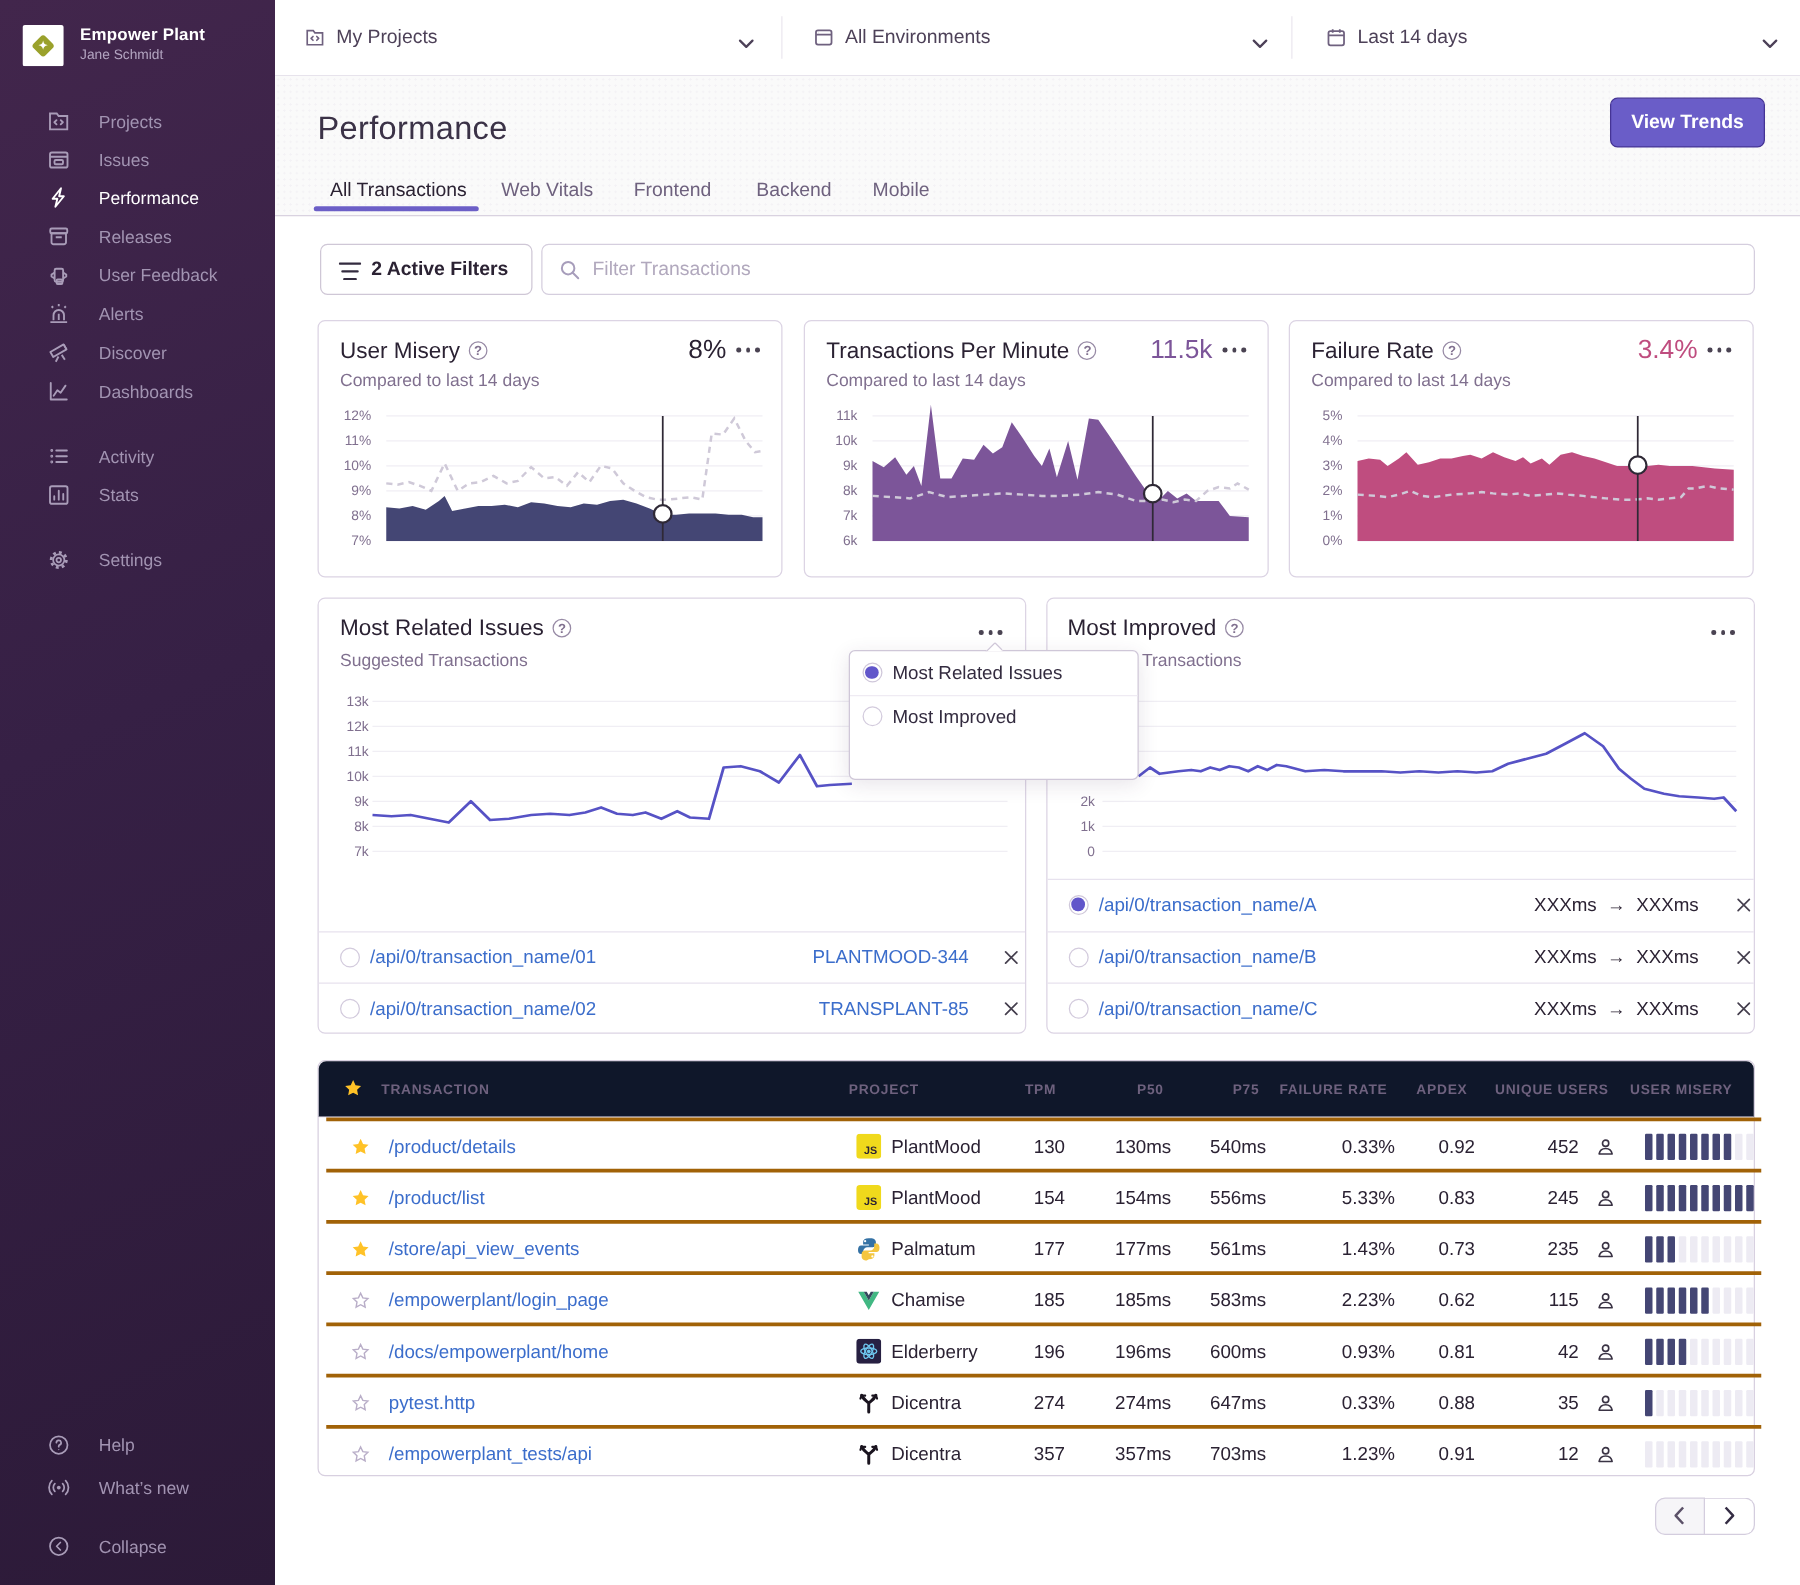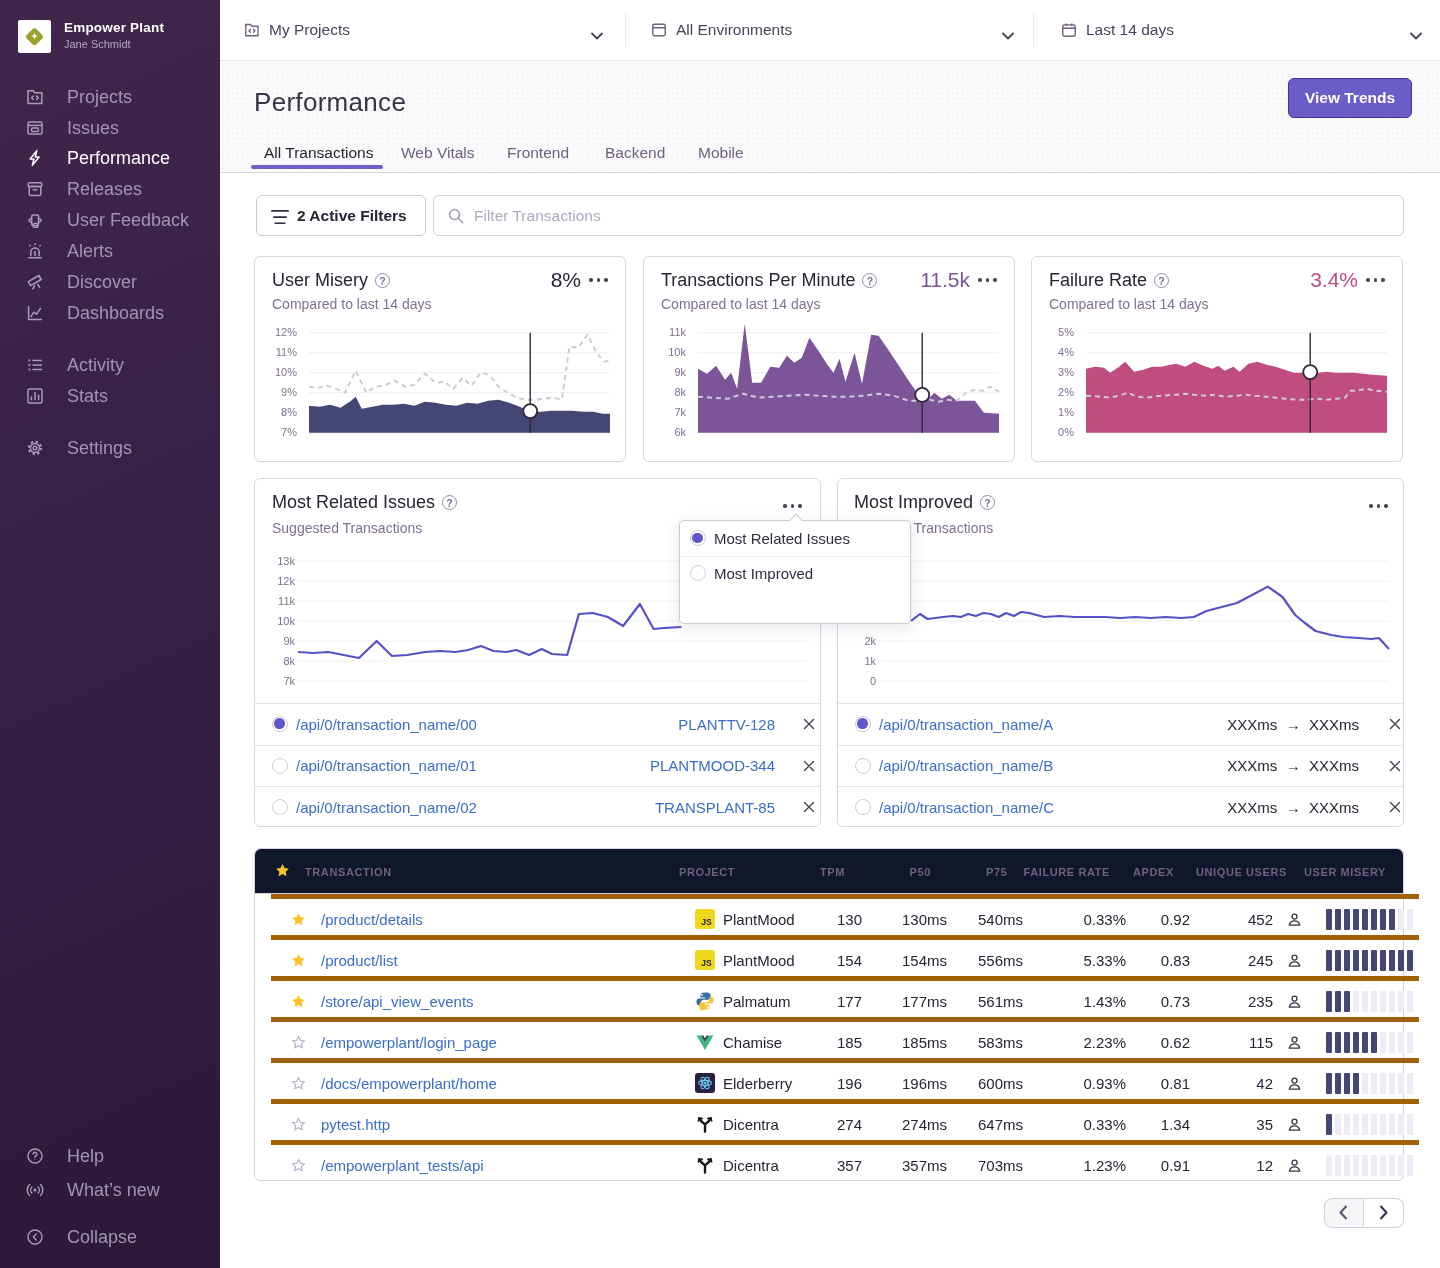--- a/index.html
+++ b/index.html
@@ -1,18 +1,18 @@
 <!DOCTYPE html>
 <html><head><meta charset="utf-8"><style>
 *{margin:0;padding:0;box-sizing:border-box}
 html,body{width:1440px;height:1268px;overflow:hidden}
 body{font-family:"Liberation Sans",sans-serif;background:#fff;position:relative;color:#2b2233}
 .abs{position:absolute}
 #sidebar{position:absolute;left:0;top:0;width:220px;height:1268px;background:linear-gradient(155deg,#42264c 0%,#362045 45%,#2c1a38 100%)}
-.navitem{position:absolute;left:0;width:220px;height:30px;display:flex;align-items:center;color:#a99cb8;font-size:18px}
+.navitem{position:absolute;left:12px;width:220px;height:30px;display:flex;align-items:center;color:#a99cb8;font-size:14px}
 .navitem .nicon{position:absolute;left:26px;width:18px;height:18px;display:flex;align-items:center;justify-content:center}
 .navitem .ntext{position:absolute;left:67px;white-space:nowrap}
 .navitem.active{color:#fff}
 #topbar{position:absolute;left:220px;top:0;width:1220px;height:61px;background:#fff;border-bottom:1px solid #e7e3ec}
 .tbitem{position:absolute;top:0;height:60px;display:flex;align-items:center;color:#4d4158;font-size:15.5px}
 .tbdiv{position:absolute;top:13px;height:34px;width:1px;background:#ece7f0}
 #header{position:absolute;left:220px;top:61px;width:1220px;height:112px;background-color:#fafafa;background-image:radial-gradient(rgba(125,95,155,0.055) 1px,transparent 1px);background-size:5px 5px;border-bottom:1px solid #d9d2e0}
 #ptitle{position:absolute;left:34px;top:26px;font-size:26px;color:#3b3247;letter-spacing:.3px}
 #vtbtn{position:absolute;left:1068px;top:17px;width:124px;height:40px;background:#6a5dc8;border:1px solid #453495;border-radius:6px;color:#fff;font-weight:bold;font-size:15.5px;display:flex;align-items:center;justify-content:center}
 .tab{position:absolute;top:83px;font-size:15.5px;color:#6e617e;white-space:nowrap}
@@ -29,21 +29,21 @@
 .dots i{width:3.6px;height:3.6px;border-radius:50%;background:#4a4352;display:block}
 .row{position:absolute;left:0;width:100%;height:41px;border-top:1px solid #e7e2ee;display:flex;align-items:center}
 .radio{width:16px;height:16px;border-radius:50%;border:1.5px solid #d3cbdd;background:#fff;flex:0 0 auto}
 .radio.sel{border:1.5px solid #cfc7da;position:relative}
 .radio.sel:after{content:"";position:absolute;left:1.35px;top:1.35px;width:10.3px;height:10.3px;border-radius:50%;background:#6156ca}
 .rlink{color:#3b6dcb;font-size:15px;white-space:nowrap}
 .xicon{position:absolute;width:12px;height:12px}
 #dtable{position:absolute;left:254px;top:848px;width:1150px;height:333px;border:1px solid #d8d0e0;border-radius:6px;background:#fff}
 #thead{position:absolute;left:0;top:0;width:100%;height:45px;background:#0f172a;border-bottom:1px solid #d8d0e0;border-radius:6px 6px 0 0}
 .th{position:absolute;font-size:11px;font-weight:bold;color:#6e617e;letter-spacing:.055em;top:17px;white-space:nowrap}
-.trow{position:absolute;left:16px;width:100%;height:41px;border-top:5px solid #a16207}
+.trow{position:absolute;left:6px;width:100%;height:41px;border-top:3px solid #a16207}
 .tlink{position:absolute;color:#3b6dcb;font-size:15px;top:12px;white-space:nowrap}
 .num{position:absolute;font-size:15px;color:#2b2233;top:12px;text-align:right}
 .pname{position:absolute;font-size:15px;color:#2b2233;top:12px}
 .mbars{position:absolute;left:1055px;top:10px;display:flex;gap:3px}
 .mbars i{width:6px;height:21px;border-radius:1px;display:block}
 #pag{position:absolute;left:1324px;top:1198px;width:80px;height:29.5px;display:flex}
 .pbtn{width:39.8px;height:29.5px;border:1px solid #d4cdde;display:flex;align-items:center;justify-content:center}
 .pbtn.prev{border-radius:8px 0 0 8px;background:#f6f5f8}
 .pbtn.next{border-radius:0 8px 8px 0;background:#fff;border-left:none}
 #dropdown{position:absolute;left:679px;top:520px;width:232px;height:104px;background:#fff;border:1px solid #cfc7d8;border-radius:5px;box-shadow:0 4px 16px rgba(64,42,86,.12);z-index:50}
@@ -353,30 +353,20 @@
         <line x1="43.0" y1="200" x2="551" y2="200" stroke="#f0eef4" stroke-width="1"></line>
         <text x="40" y="83.5" text-anchor="end" font-size="11" fill="#80708f">13k</text>
         <text x="40" y="103.5" text-anchor="end" font-size="11" fill="#80708f">12k</text>
         <text x="40" y="123.5" text-anchor="end" font-size="11" fill="#80708f">11k</text>
         <text x="40" y="143.5" text-anchor="end" font-size="11" fill="#80708f">10k</text>
         <text x="40" y="163.5" text-anchor="end" font-size="11" fill="#80708f">9k</text>
         <text x="40" y="183.5" text-anchor="end" font-size="11" fill="#80708f">8k</text>
         <text x="40" y="203.5" text-anchor="end" font-size="11" fill="#80708f">7k</text>
         <polyline points="43.0,171.0 58.2,172.0 73.5,171.0 88.7,174.0 104.0,177.0 121.7,160.0 137.0,175.0 152.2,174.0 170.0,171.0 185.2,170.0 200.5,171.0 213.2,169.0 225.9,165.0 238.6,170.0 251.3,171.0 261.4,169.0 274.1,174.0 286.8,168.0 297.0,173.0 312.2,174.0 323.9,133.0 337.6,132.0 352.9,136.0 368.1,145.0 384.9,123.0 398.6,148.0 408.8,147.0 426.5,146.0" fill="none" stroke="#5652c5" stroke-width="2.2" stroke-linejoin="round"></polyline>
       </svg></div>
-<div class="row" style="top:224.0px">
-      <span class="radio sel" style="margin-left:17px"></span>
-      <span class="rlink" style="margin-left:8px">/api/0/transaction_name/00</span>
-      <span class="rlink" style="position:absolute;right:45px">PLANTTV-128</span>
-      <span style="position:absolute;right:17px;top:14px;display:flex">
-        <svg class="xicon" width="12" height="12" viewBox="0 0 12 12" stroke="#46404f" stroke-width="1.4" stroke-linecap="round">
-          <path d="M1.5 1.5 10.5 10.5M10.5 1.5 1.5 10.5"></path>
-        </svg>
-      </span>
-    </div>
     <div class="row" style="top:265.7px">
       <span class="radio" style="margin-left:17px"></span>
       <span class="rlink" style="margin-left:8px">/api/0/transaction_name/01</span>
       <span class="rlink" style="position:absolute;right:45px">PLANTMOOD-344</span>
       <span style="position:absolute;right:17px;top:14px;display:flex">
         <svg class="xicon" width="12" height="12" viewBox="0 0 12 12" stroke="#46404f" stroke-width="1.4" stroke-linecap="round">
           <path d="M1.5 1.5 10.5 10.5M10.5 1.5 1.5 10.5"></path>
         </svg>
       </span>
     </div>
@@ -656,21 +646,21 @@
 <a class="tlink" style="left:50px">pytest.http</a>
 <div class="abs" style="left:424px;top:10px"><svg width="20" height="20" viewBox="0 0 20 20" fill="none" stroke="#1a141f" stroke-width="2.4" stroke-linecap="round">
           <path d="M10 17.5v-7M10 10.5C8.6 8.8 6.3 8.4 4.3 4.2M10 10.5c1.4-1.7 3.7-2.1 5.7-6.3"></path>
           <path d="M4.3 4.2 3.4 6.8M4.3 4.2l2.8.3M15.7 4.2l.9 2.6M15.7 4.2l-2.8.3" stroke-width="1.8"></path>
         </svg></div>
 <div class="pname" style="left:452px">Dicentra</div>
 <div class="num" style="left:500px;width:91px">274</div>
 <div class="num" style="left:560px;width:116px">274ms</div>
 <div class="num" style="left:650px;width:102px">647ms</div>
 <div class="num" style="left:740px;width:115px">0.33%</div>
-<div class="num" style="left:830px;width:89px">1.34</div>
+<div class="num" style="left:830px;width:89px">0.88</div>
 <div class="num" style="left:900px;width:102px">35</div>
 <div class="abs" style="left:1016px;top:13px"><svg width="15" height="15" viewBox="0 0 15 15" fill="none" stroke="#3a3344" stroke-width="1.3">
           <circle cx="7.5" cy="4.6" r="2.5"></circle>
           <path d="M2.3 13.2c.5-3 2.3-4.4 5.2-4.4s4.7 1.4 5.2 4.4z" stroke-linejoin="round"></path>
         </svg></div>
 <div class="mbars">
         <i style="background:#444674"></i>
         <i style="background:#edebf3"></i>
         <i style="background:#edebf3"></i>
         <i style="background:#edebf3"></i>

